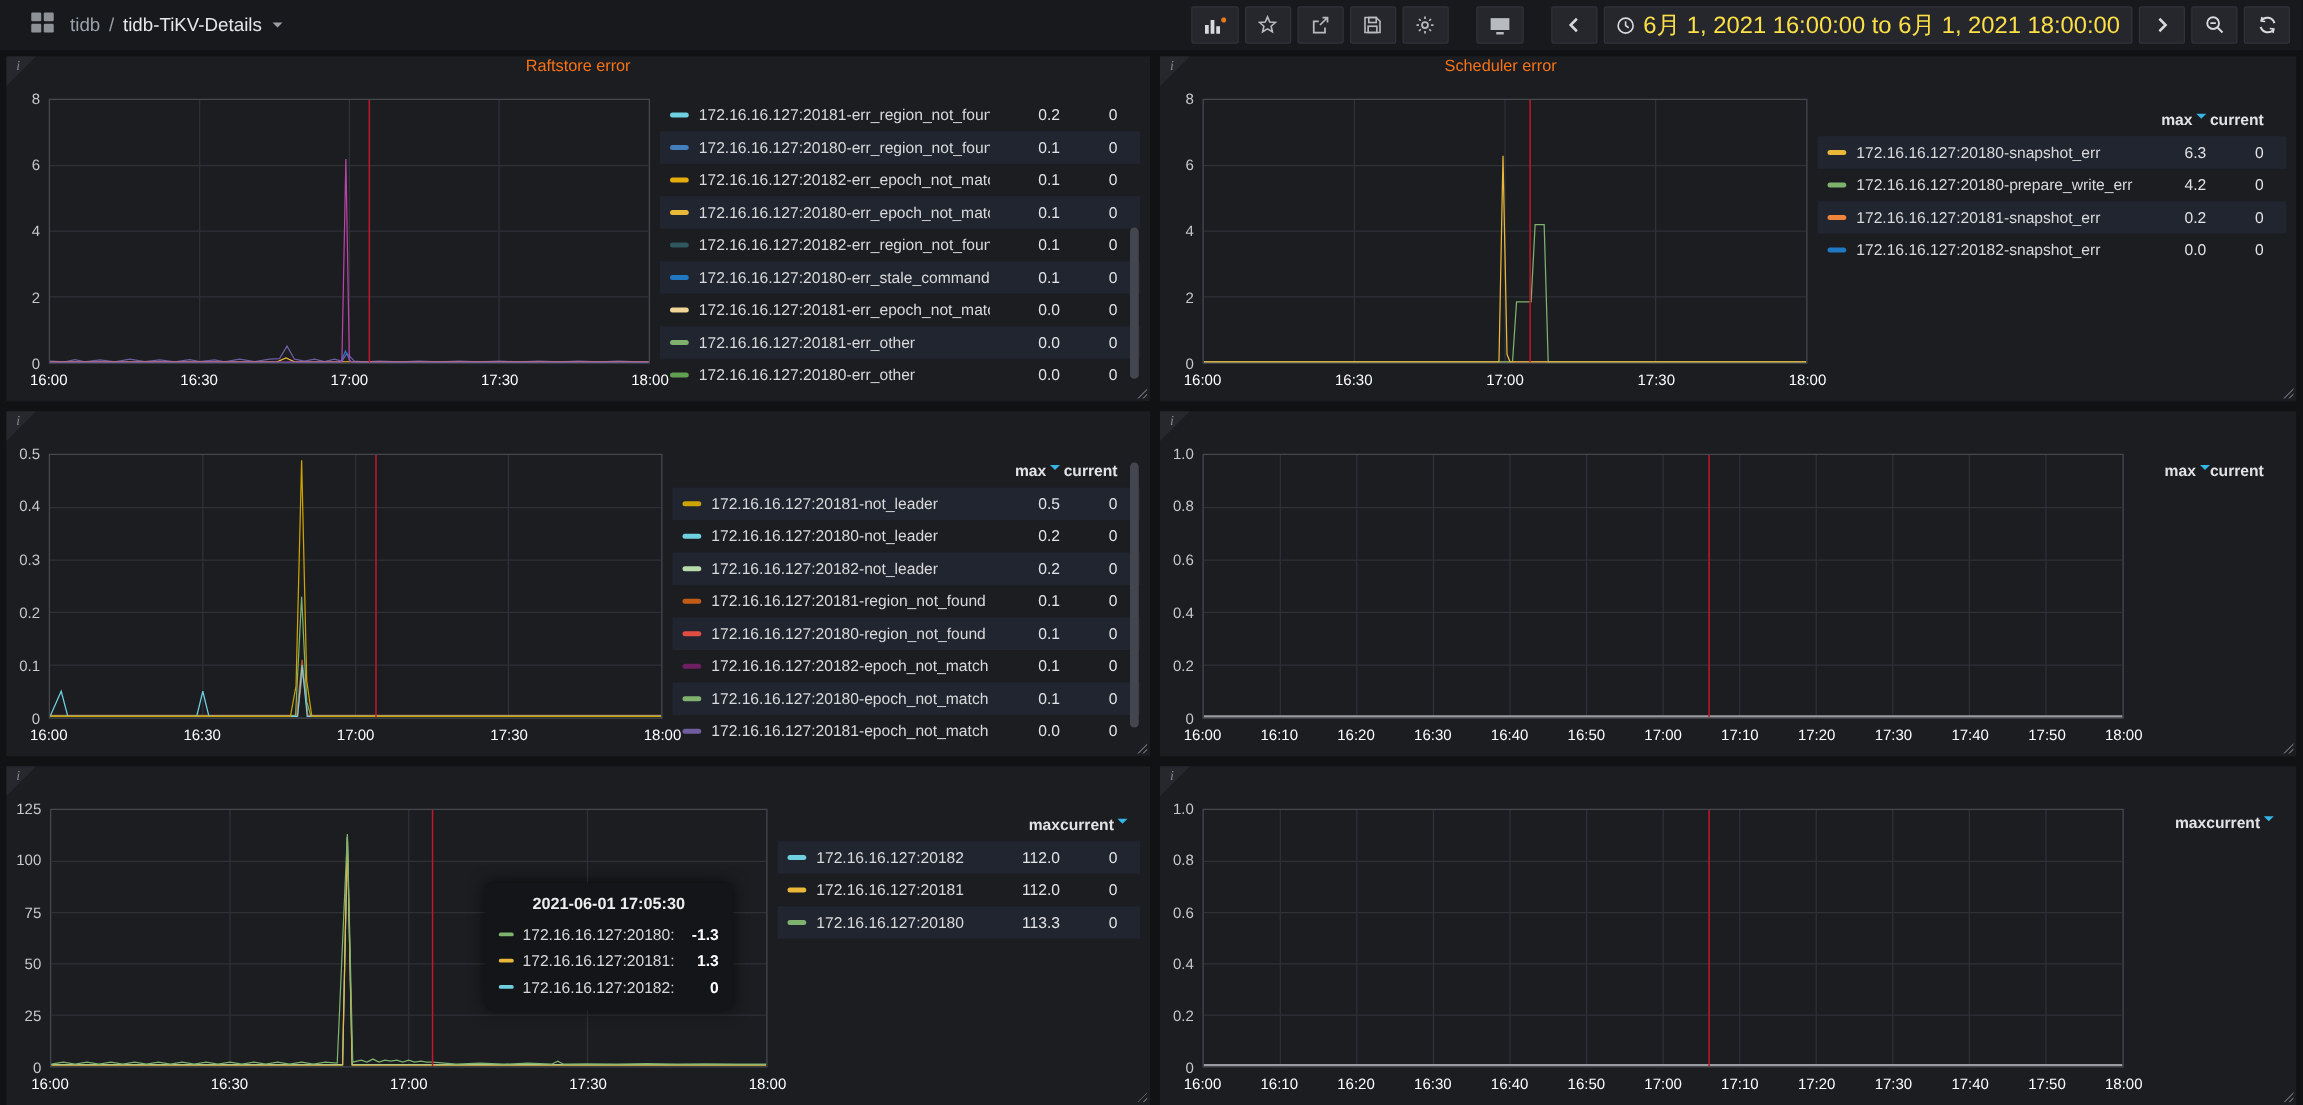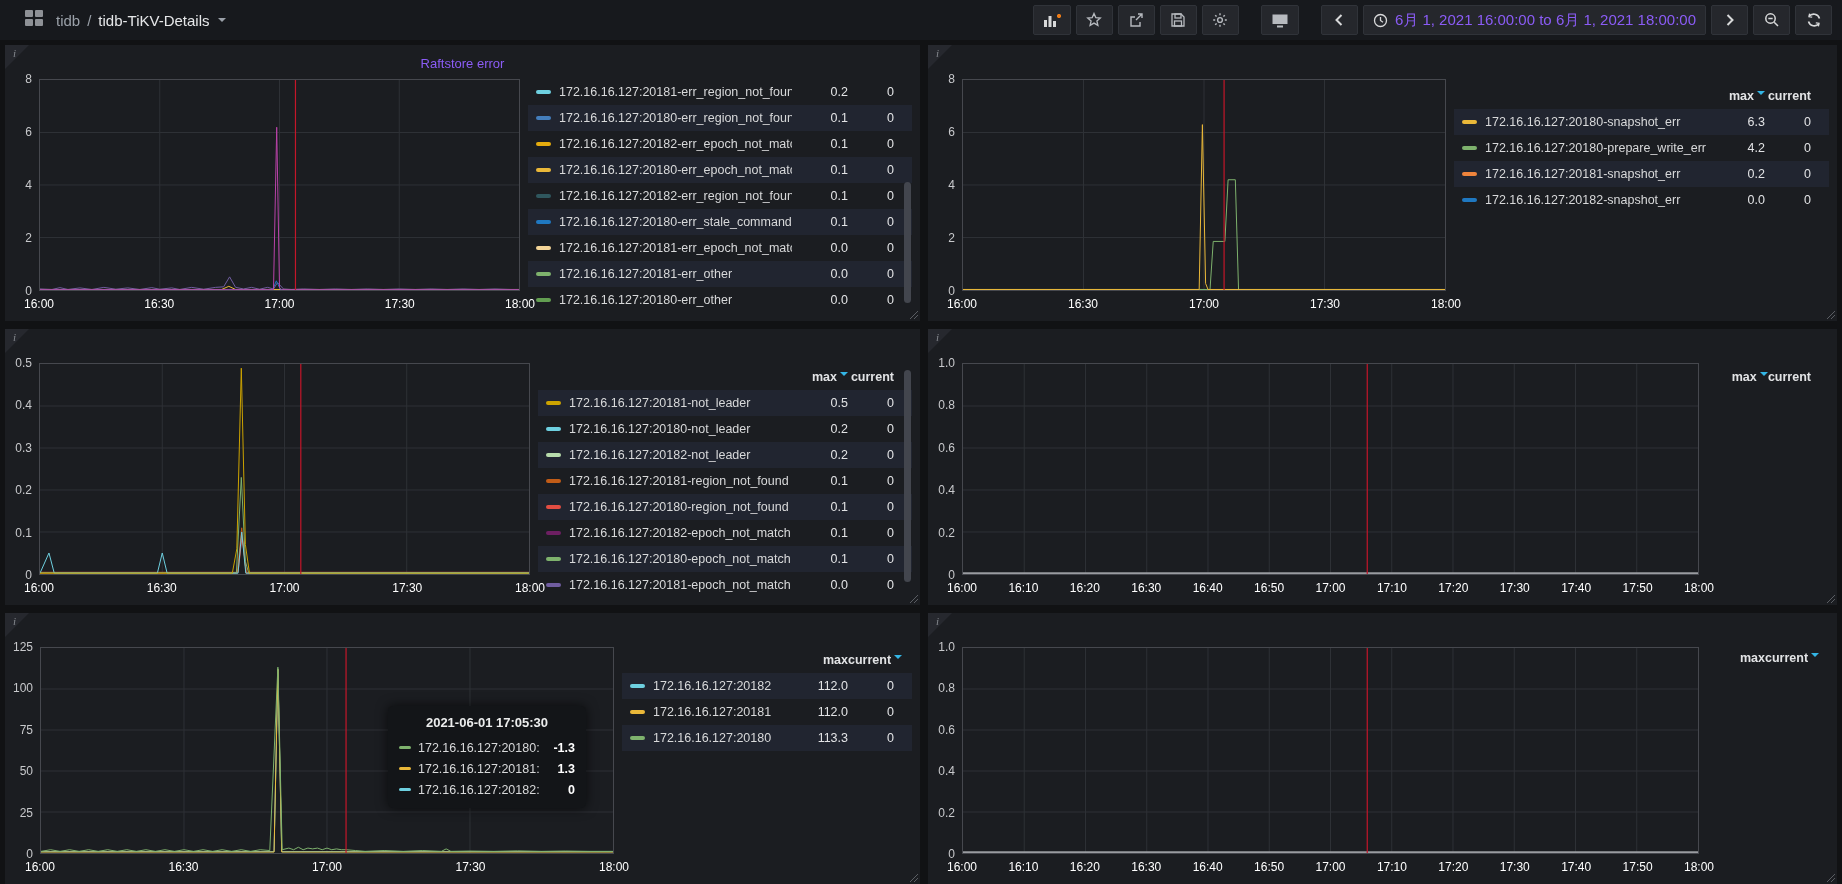--- a/index.html
+++ b/index.html
@@ -15,31 +15,31 @@
   .breadcrumb{font-size:15px;display:flex;align-items:center;cursor:pointer}
   .crumb-folder{color:#9aa0a8}
   .crumb-sep{color:#9aa0a8;margin:0 7px}
   .crumb-dash{color:#e6e7e9}
   .caret-down{width:0;height:0;border:4px solid transparent;border-top-color:#9aa0a8;margin-left:8px;margin-top:4px}
   .nav-right{display:flex;align-items:center;gap:5px}
   .nav-btn{height:30px;min-width:37px;padding:0 9px;background:#25272c;border:1px solid #303339;
     border-radius:2px;display:flex;align-items:center;justify-content:center;gap:7px;cursor:pointer;color:#b7babf}
   .nav-btn svg{display:block}
   .nav-gap{width:12px}
-  .time-label{font-size:15px;color:#8b5cf6;white-space:nowrap}
+  .time-label{font-size:19px;color:#fde047;white-space:nowrap}
   
   .panel{position:absolute;background:#1b1d21}
   .p1{left:5px;   top:45px;  width:915px; height:276px}
   .p2{left:928px; top:45px;  width:909px; height:276px}
   .p3{left:5px;   top:329px; width:915px; height:276px}
   .p4{left:928px; top:329px; width:909px; height:276px}
   .p5{left:5px;   top:613px; width:915px; height:271px}
   .p6{left:928px; top:613px; width:909px; height:271px}
-  .panel-header{height:26px;display:flex;align-items:flex-end;justify-content:center;position:relative;
-    font-size:13px;color:#8b5cf6;font-weight:500}
+  .panel-header{height:26px;display:flex;align-items:flex-start;justify-content:center;position:relative;
+    font-size:13px;color:#f97316;font-weight:500}
   .panel-title{cursor:pointer;display:flex;align-items:center;gap:6px}
   .p2 .panel-title{transform:translateX(-182px)}
   .title-caret{width:0;height:0;border:4px solid transparent;border-top-color:#8e9196;margin-top:6px}
   .info-corner{position:absolute;top:0;left:0;width:24px;height:24px;overflow:hidden;cursor:pointer;z-index:3}
   .info-corner::before{content:'';position:absolute;top:0;left:0;border-top:24px solid #26282e;border-right:24px solid transparent}
   .info-corner span{position:absolute;top:2px;left:8px;color:#86898f;font-size:11px;font-style:italic;font-family:"Liberation Serif",serif}
   .panel-body{position:absolute;top:26px;left:8px;right:8px;bottom:8px;display:flex}
   
   .chart{flex:1;display:flex;min-width:0;padding-top:8px}
   .y-col{display:flex;flex-direction:column}
@@ -298,20 +298,25 @@
         </div>
       </div>
   </div>
   <div class="resize-handle"></div>
 </div>
 
 <div class="panel p2">
   <div class="info-corner">
       <span>i</span>
     </div>
+  <div class="panel-header">
+      <div class="panel-title">
+        <span>Scheduler error</span>
+      </div>
+    </div>
   <div class="panel-body">
     <div class="chart">
       <div class="y-col">
           <div class="y-labels">
             <span>8</span>
             <span>6</span>
             <span>4</span>
             <span>2</span>
             <span>0</span>
           </div>

